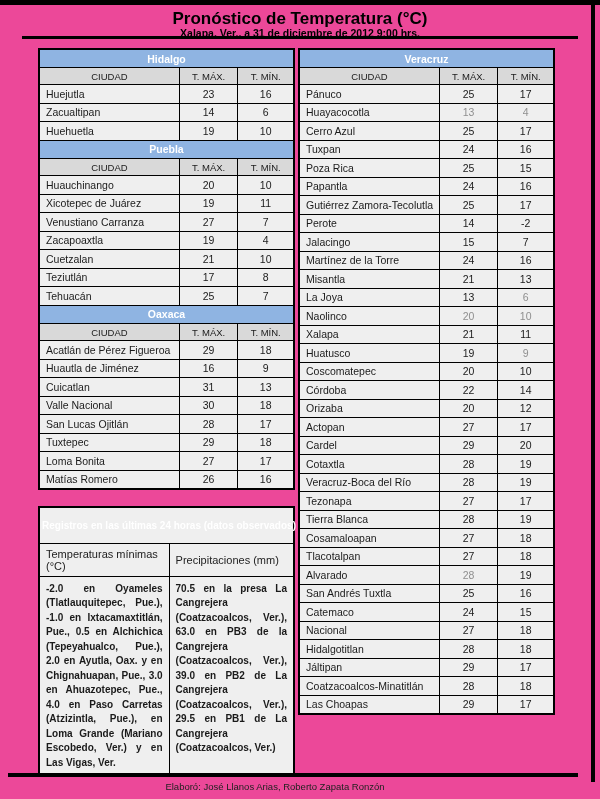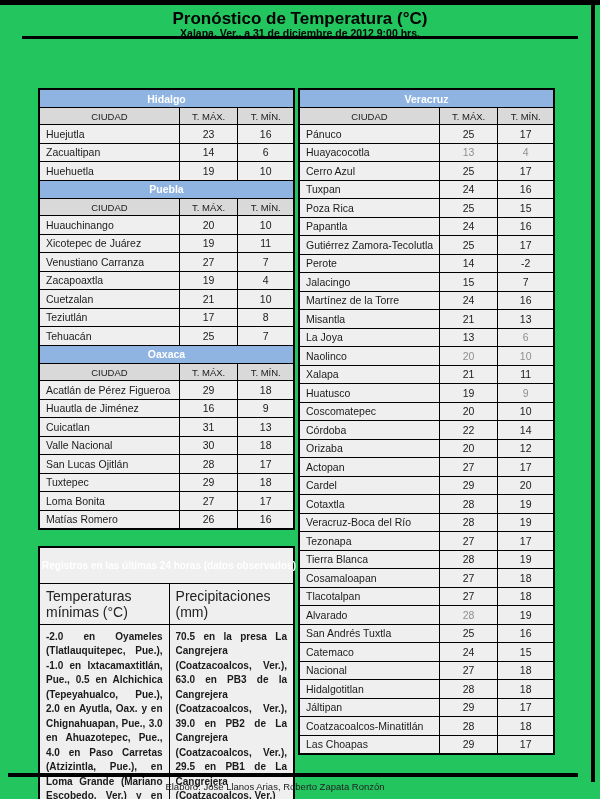--- a/index.html
+++ b/index.html
@@ -1,21 +1,21 @@
 <!DOCTYPE html>
 <html><head>
 <meta charset="utf-8">
 <style>
   * { margin: 0; padding: 0; box-sizing: border-box; }
   html, body { background: #ffffff; }
   .page {
     position: relative;
     width: 600px;
     height: 799px;
-    background: #22c55e;
+    background: #ec4899;
     font-family: "Liberation Sans", sans-serif;
     overflow: hidden;
     color: #111;
   }
   .top-bar   { position: absolute; top: 0; left: 0; width: 600px; height: 5px; background: #000; }
   .right-bar { position: absolute; top: 0; left: 591px; width: 4px; height: 782px; background: #000; }
   .page-title {
     position: absolute; top: 9px; left: 0; width: 600px;
     text-align: center; font-size: 17px; font-weight: bold; color: #000;
   }
@@ -29,21 +29,20 @@
     position: absolute; top: 781px; left: 0; width: 575px;
     text-align: center; padding-right: 25px; font-size: 9.5px; color: #222;
   }
 
   .col-left  { position: absolute; top: 48px; left: 38px;  width: 257px; }
   .col-right { position: absolute; top: 48px; left: 298px; width: 257px; }
 
   table.state-table {
     border-collapse: collapse; width: 100%; table-layout: fixed;
     border: 2px solid #000;
-    margin-top: 40px;
   }
   table.state-table td {
     border: 1.5px solid #000;
     height: 18.5px;
     font-size: 10.5px;
     padding: 0 6px;
     overflow: hidden; white-space: nowrap;
   }
   td.state-hdr {
     background: #8FB4E2; color: #ffffff; font-weight: bold;
@@ -63,21 +62,21 @@
     border-collapse: collapse; width: 100%; table-layout: fixed;
     border: 2px solid #000;
   }
   table.rec-table td { border: 1.5px solid #000; background: #EFEFEF; }
   td.rec-hdr {
     background: #8FB4E2; color: #ffffff; font-weight: bold;
     text-align: center; font-size: 10px; height: 18px; padding: 12px 2px;
     white-space: nowrap;
   }
   td.rec-col-title {
-    font-size: 14px; color: #222; padding: 4px 6px; height: 20px;
+    font-size: 11px; color: #222; padding: 4px 6px; height: 20px;
     text-align: left; vertical-align: middle; margin-left: 21px;
   }
   td.rec-body {
     font-size: 10px; font-weight: bold; color: #1a1a1a;
     padding: 5px 6px; height: 164px; vertical-align: top;
     text-align: justify; line-height: 14.5px;
   }
 </style>
 </head>
 <body>

